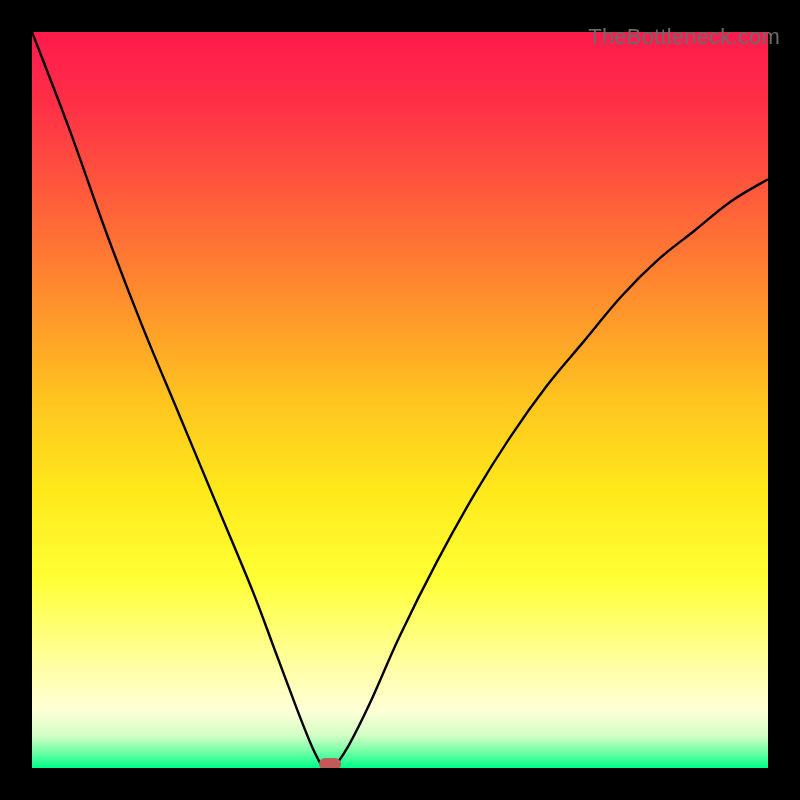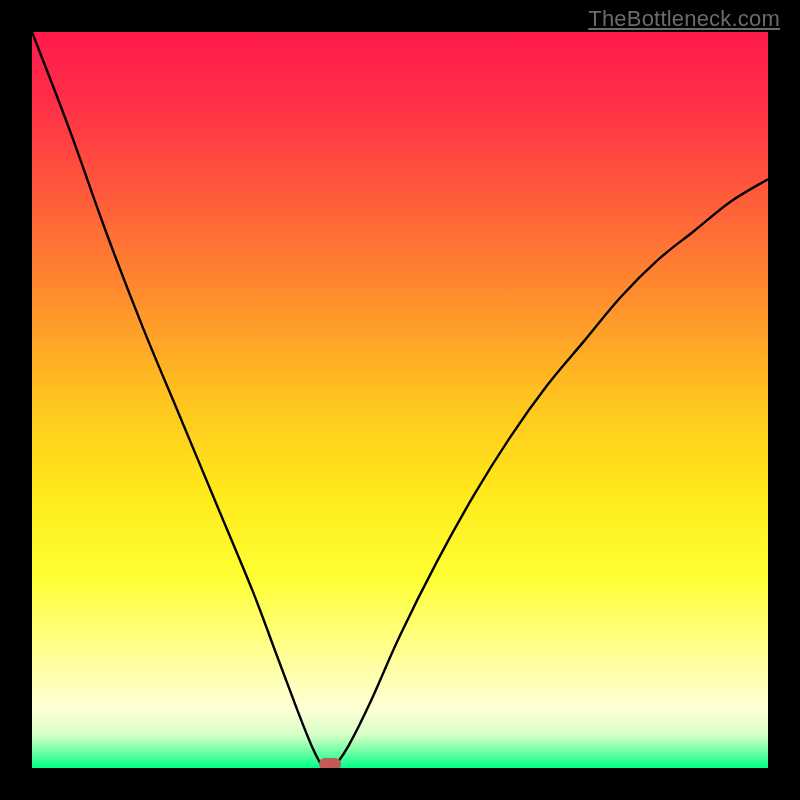--- a/index.html
+++ b/index.html
@@ -36,27 +36,26 @@
   }
   .curve-svg {
     position: absolute;
     top: 0;
     left: 0;
     width: 100%;
     height: 100%;
   }
   .watermark {
     position: absolute;
-    top: 6px;
+    top: 24px;
     right: 20px;
     color: #6b6b6b;
     font-size: 22px;
     font-weight: 500;
     letter-spacing: 0.2px;
-    text-decoration: underline;
   }
   .marker {
     position: absolute;
     width: 22px;
     height: 12px;
     background: #c25a5a;
     border-radius: 6px;
     transform: translate(-50%, -50%);
   }
 </style>

